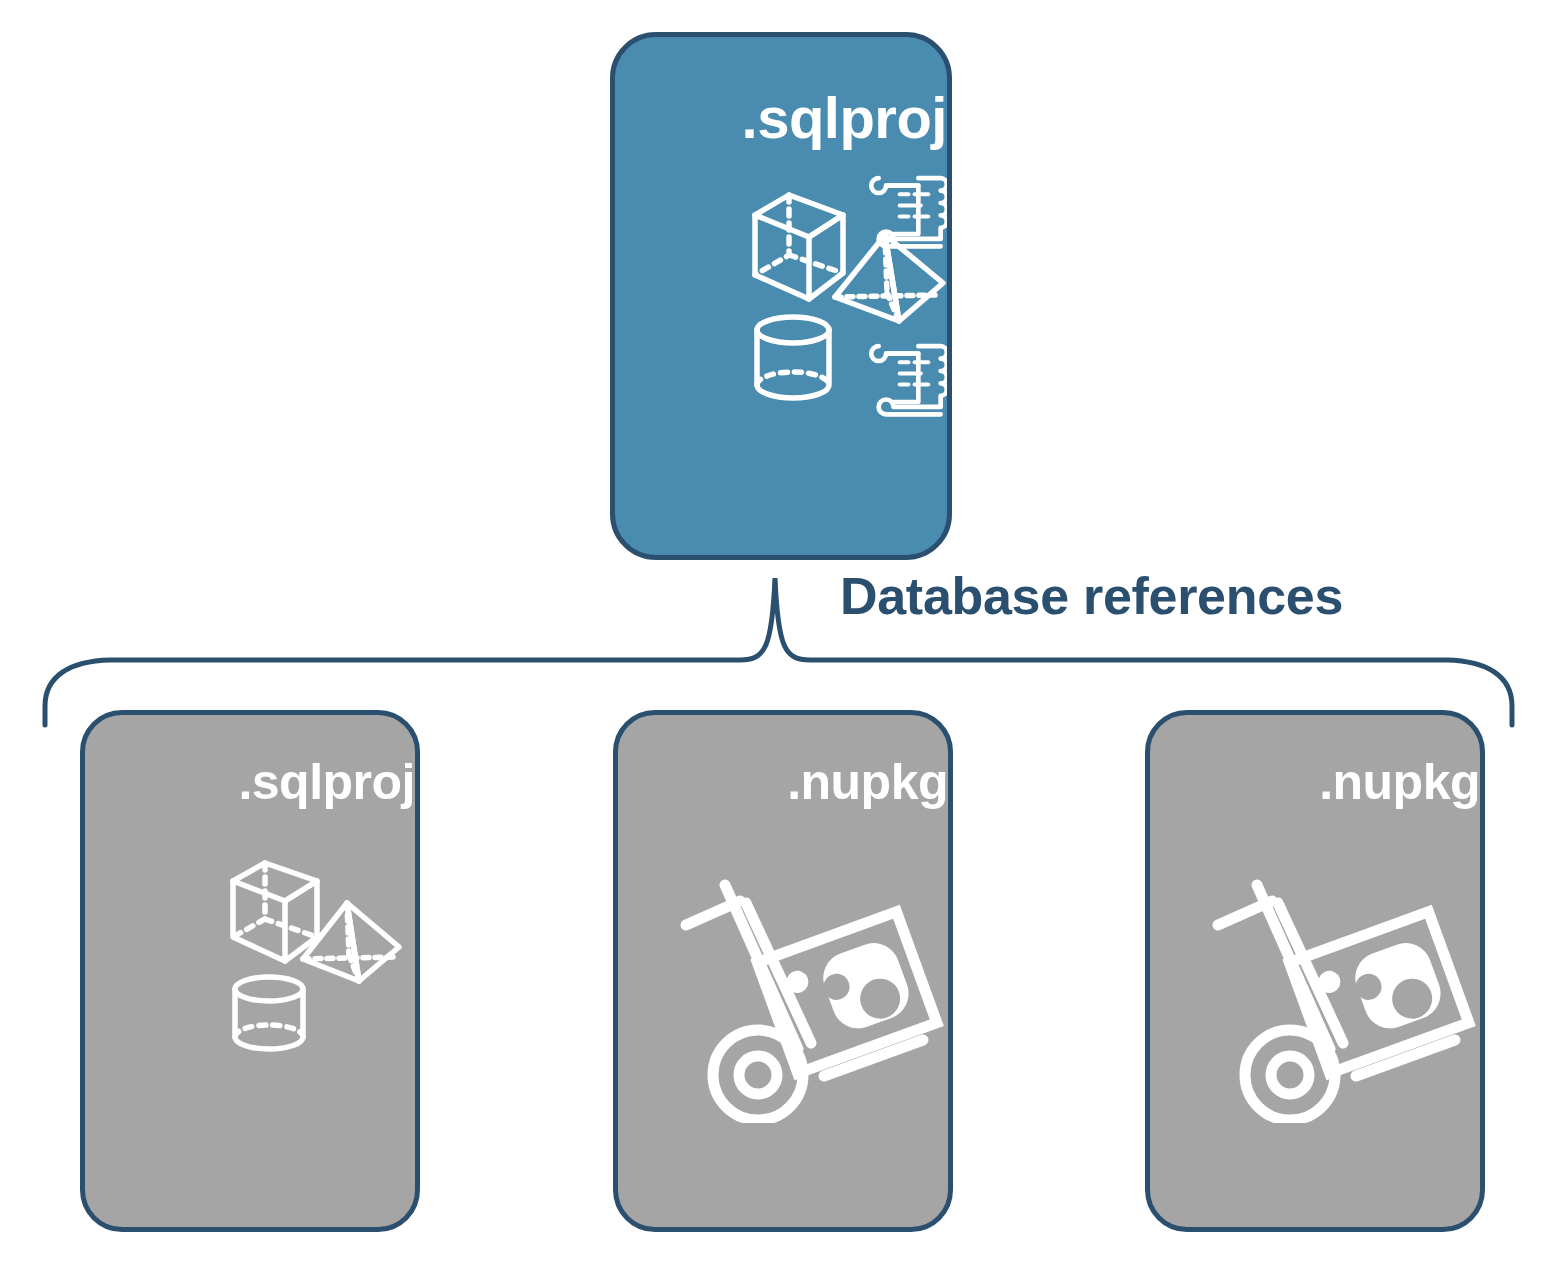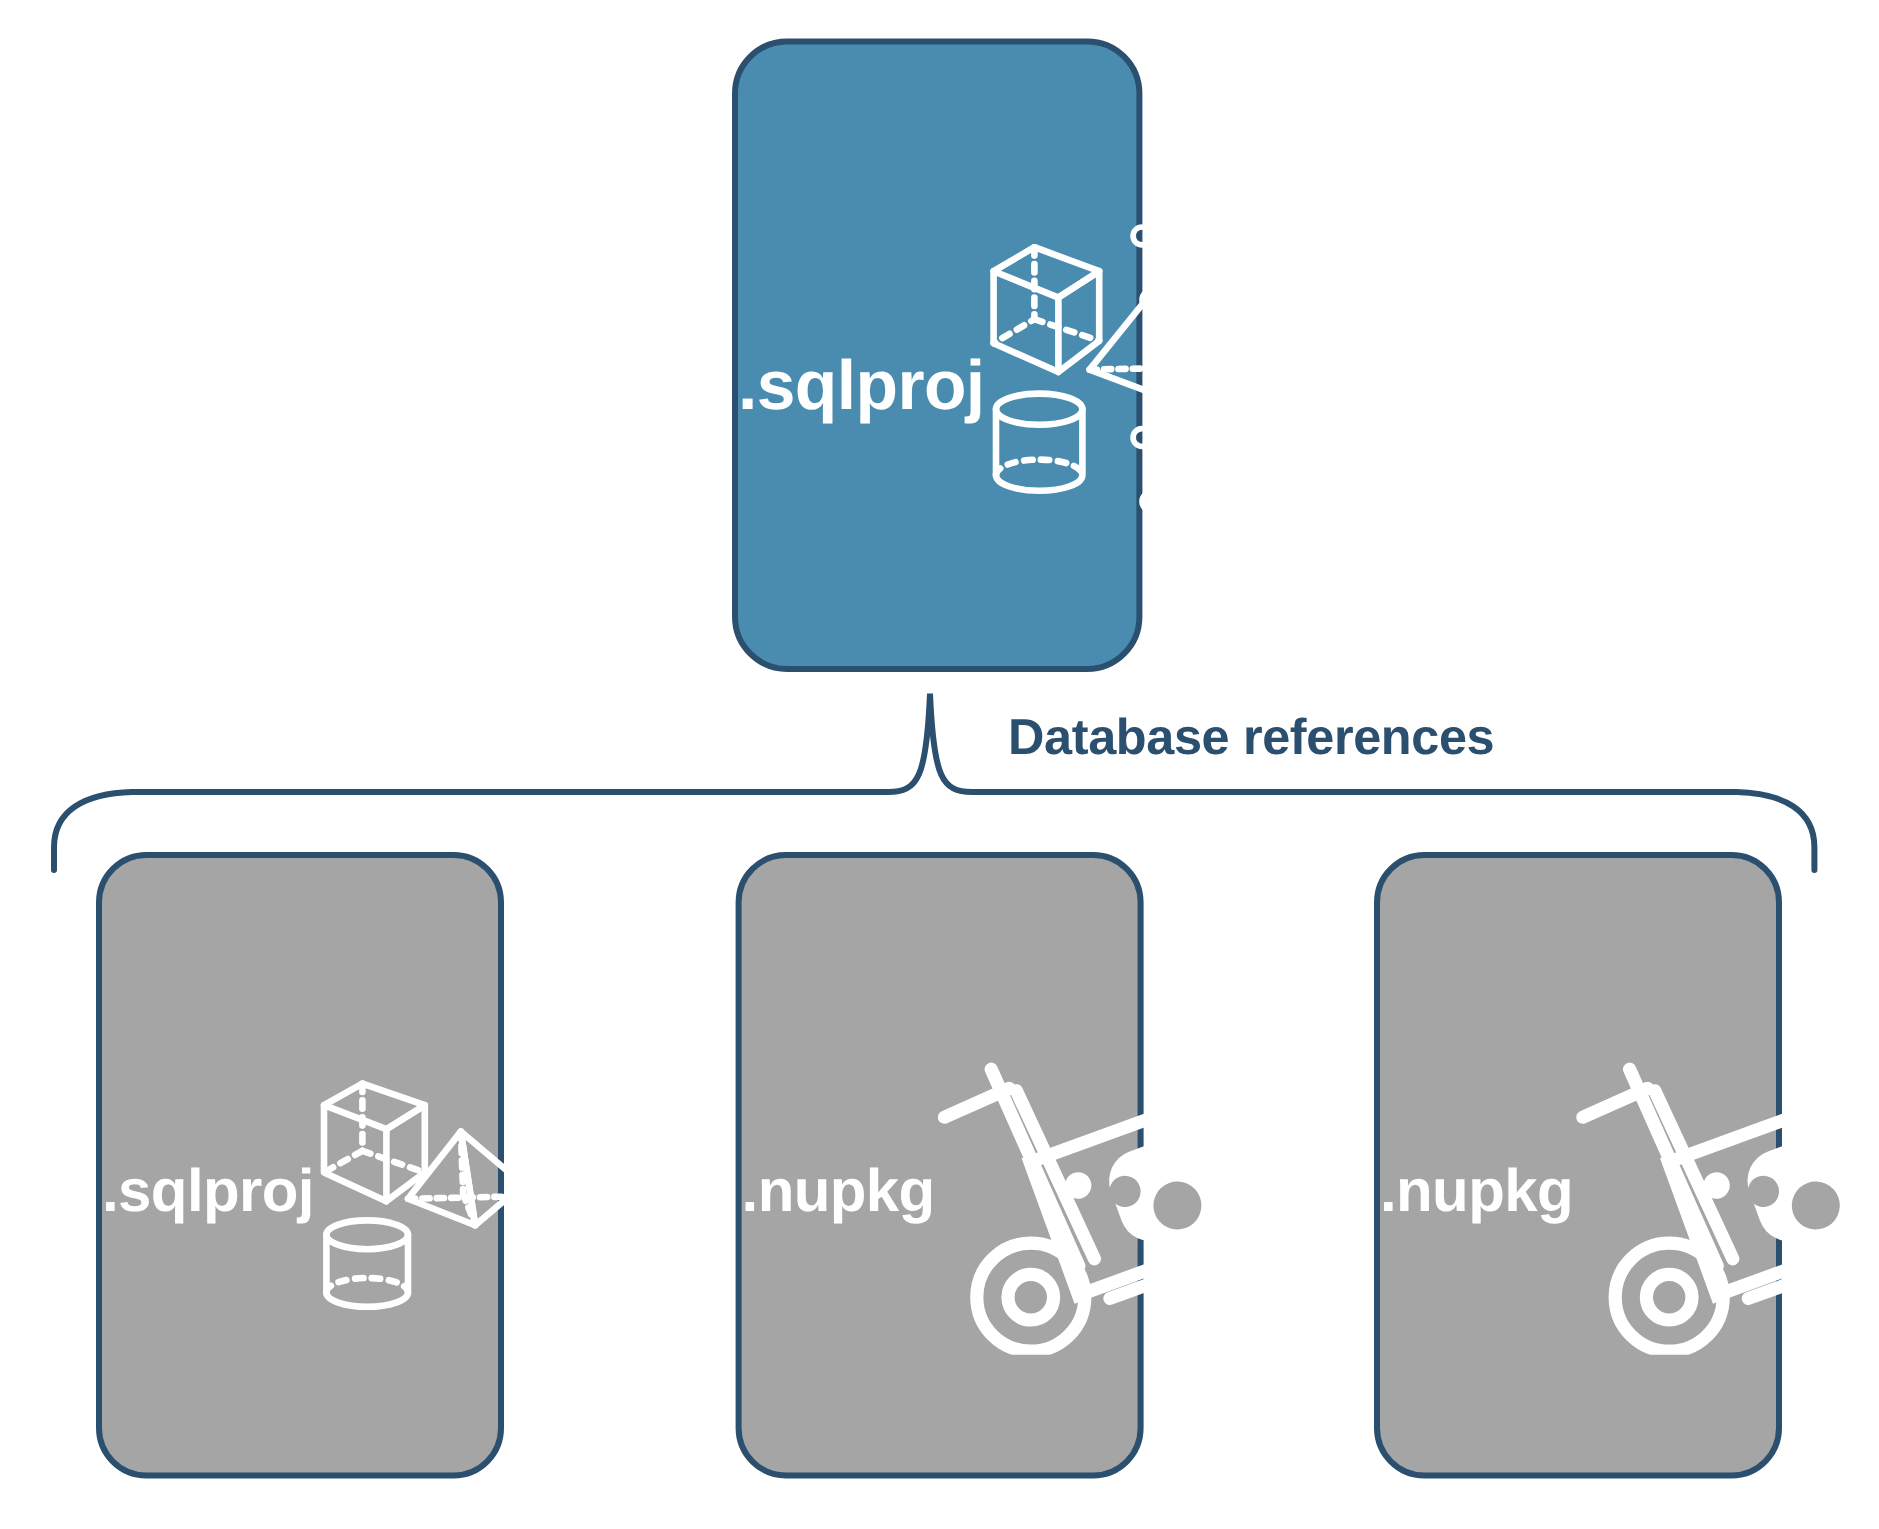--- a/index.html
+++ b/index.html
@@ -20,22 +20,22 @@
     overflow: hidden;
   }
 
   
   .card {
     position: absolute;
     box-sizing: border-box;
     border: 5px solid #2B4F6E;
     border-radius: 42px;
     display: flex;
-    flex-direction: row;
-    align-items: center;
+    flex-direction: column;
+    align-items: flex-end;
   }
   .card.teal  { background: #4A8CAF; }
   .card.gray  { background: #A5A5A5; }
 
   .card-title {
     color: #ffffff;
     font-weight: bold;
     letter-spacing: -0.5px;
     line-height: 1;
     user-select: none;
@@ -90,22 +90,22 @@
     top: 556px;
     width: 1566px;
     height: 190px;
     pointer-events: none;
   }
 
   
   #connector-label {
     position: absolute;
     left: 840px;
-    top: 590px;
-    font-size: 42px;
+    top: 566px;
+    font-size: 52px;
     font-weight: bold;
     color: #2B4F6E;
     letter-spacing: -0.3px;
     white-space: nowrap;
     user-select: none;
   }
 </style>
 </head>
 <body>
 

